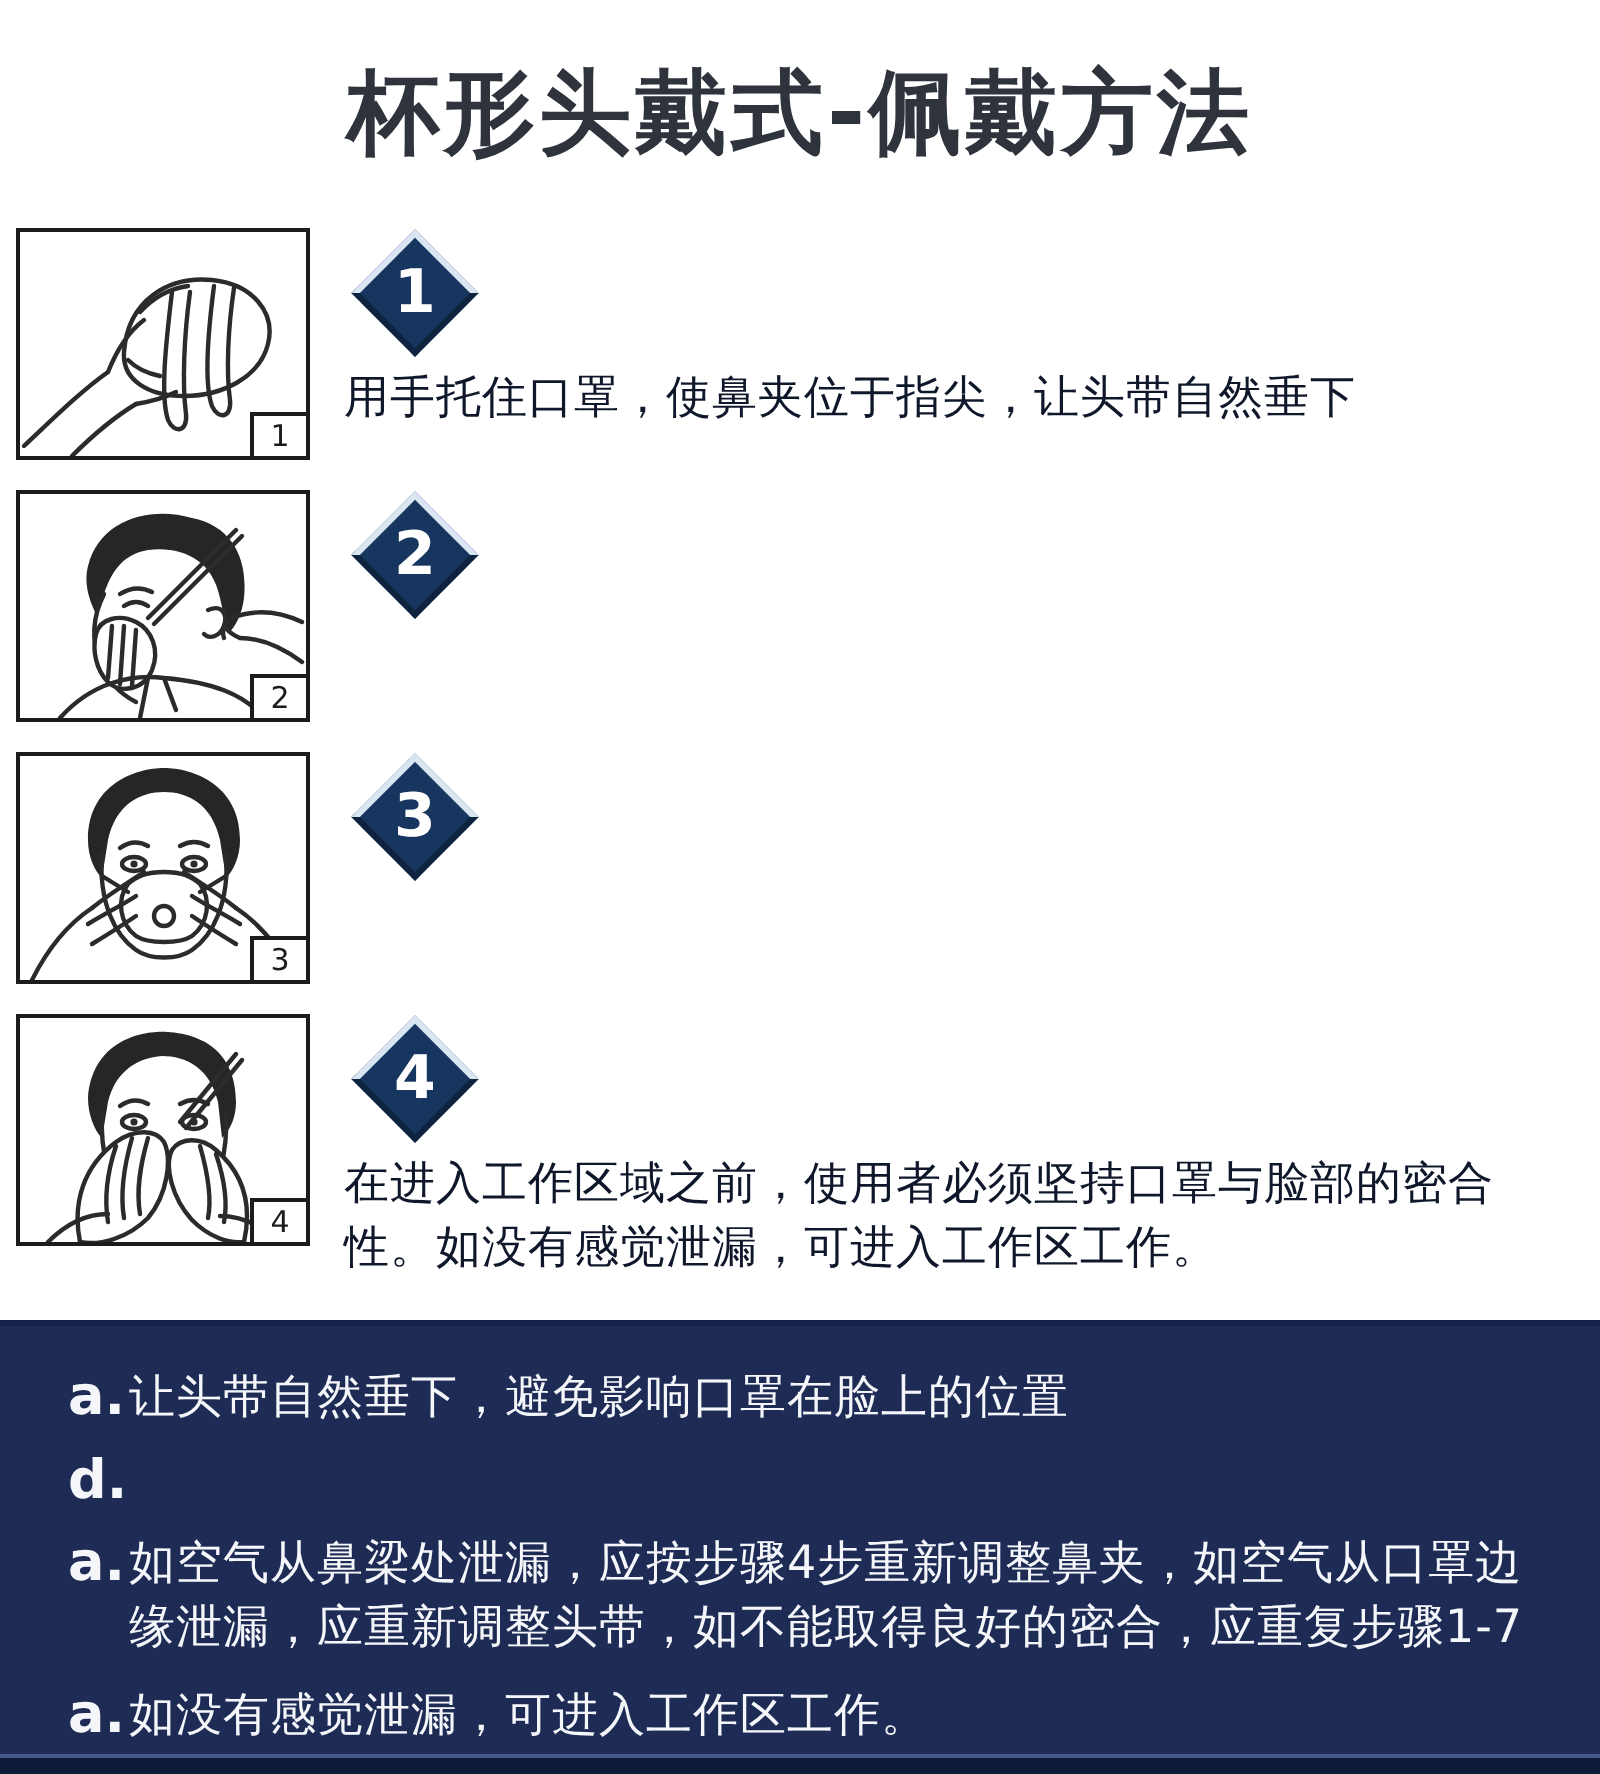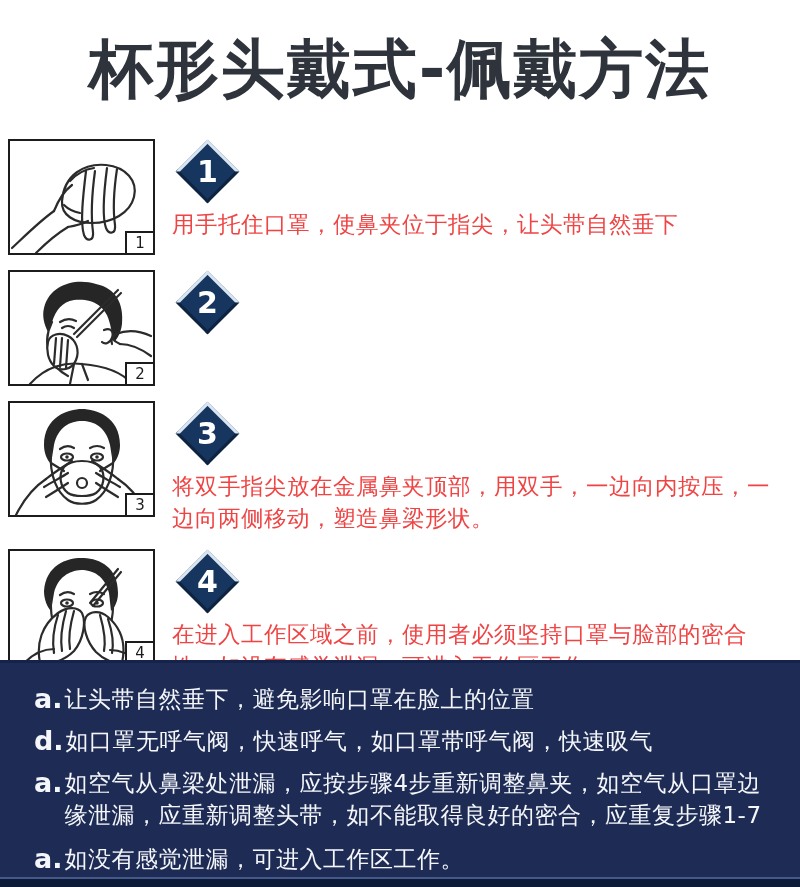--- a/index.html
+++ b/index.html
@@ -1,41 +1,41 @@
 <!DOCTYPE html>
 <html><head>
 <meta charset="utf-8">
 <style>
   * { margin:0; padding:0; box-sizing:border-box; }
   html,body { background:#ffffff; }
   body { font-family:"DejaVu Sans","Liberation Sans",sans-serif; }
   .page { position:relative; width:800px; height:887px; background:#fff; overflow:hidden; margin:0 auto; }
 
-  .title { padding-top:26px; text-align:center; font-size:64px; font-weight:bold;
+  .title { padding-top:26px; text-align:center; font-size:46px; font-weight:bold;
            color:#2e333c; letter-spacing:2px; }
 
   .steps { margin:26px 0 0 8px; }
   .step  { display:flex; margin-bottom:15px; }
 
   .art-box { position:relative; width:147px; height:116px; border:2px solid #1c1c1c;
              background:#fff; flex:none; }
   .art-box svg { display:block; width:143px; height:112px; }
   .badge { position:absolute; right:-2px; bottom:-2px; width:30px; height:24px;
            border:2px solid #1c1c1c; background:#fff; display:flex; align-items:center;
            justify-content:center; font-size:15px; color:#1c1c1c; }
 
   .step-right { padding-left:17px; padding-top:1px; width:628px; }
   .diamond-wrap { position:relative; width:72px; height:66px; margin-bottom:2px; }
   .diamond { position:absolute; left:13px; top:9px; width:45px; height:45px;
              background:#16355f; transform:rotate(45deg);
              border:3px solid; border-color:#d9e5f1 #0d2340 #0d2340 #d9e5f1;
              display:flex; align-items:center; justify-content:center; }
   .diamond .num { transform:rotate(-45deg); color:#ffffff; font-size:30px; font-weight:bold; }
 
-  .step-text { font-size:22.5px; line-height:32px; color:#ef4444; letter-spacing:0.5px; }
+  .step-text { font-size:22.5px; line-height:32px; color:#0f172a; letter-spacing:0.5px; }
 
   .footer { position:absolute; left:0; bottom:0; width:800px; height:227px;
             background:#1e2c55; border-top:3px solid #15224a; padding:20px 34px 0; }
   .note { display:flex; color:#f4f6fa; margin-bottom:10px; }
   .note.tall { margin-bottom:12px; }
   .note-prefix { font-size:27px; line-height:31px; font-weight:bold; margin-right:2px; flex:none; }
   .note-text { font-size:23px; line-height:32px; letter-spacing:0.5px; }
   .footer-strip { position:absolute; left:0; bottom:0; width:100%; height:10px;
                   background:#0e1b38; border-top:2px solid #44598a; }
 
@@ -135,21 +135,20 @@
           <path class="lineart" d="M108,94 C98,88 92,84 86,80"></path>
         </svg>
         <div class="badge">3</div>
       </div>
       <div class="step-right">
         <div class="diamond-wrap">
           <div class="diamond">
               <span class="num">3</span>
             </div>
         </div>
-        <div class="step-text">将双手指尖放在金属鼻夹顶部，用双手，一边向内按压，一边向两侧移动，塑造鼻梁形状。</div>
       </div>
     </div>
 
     <div class="step">
       <div class="art-box">
         <svg viewBox="0 0 143 112">
           <path class="hairfill" d="M34,40 C36,12 60,6 74,7 C90,8 108,16 108,42 C108,50 105,56 101,60 L99,42 C95,25 83,19 71,19 C59,20 48,26 44,42 L41,60 C37,56 34,48 34,40 Z"></path>
           <path class="lineart" d="M41,48 C40,70 46,84 54,92"></path>
           <path class="lineart" d="M103,48 C104,70 98,84 90,92"></path>
           <ellipse class="lineart" cx="57" cy="52" rx="6" ry="3.5"></ellipse>
@@ -184,21 +183,20 @@
 
   </div>
 
   <div class="footer">
     <div class="note">
       <span class="note-prefix">a.</span>
       <span class="note-text">让头带自然垂下，避免影响口罩在脸上的位置</span>
     </div>
     <div class="note">
       <span class="note-prefix">d.</span>
-      <span class="note-text">如口罩无呼气阀，快速呼气，如口罩带呼气阀，快速吸气</span>
     </div>
     <div class="note tall">
       <span class="note-prefix">a.</span>
       <span class="note-text">如空气从鼻梁处泄漏，应按步骤4步重新调整鼻夹，如空气从口罩边缘泄漏，应重新调整头带，如不能取得良好的密合，应重复步骤1-7</span>
     </div>
     <div class="note">
       <span class="note-prefix">a.</span>
       <span class="note-text">如没有感觉泄漏，可进入工作区工作。</span>
     </div>
     <div class="footer-strip"></div>

